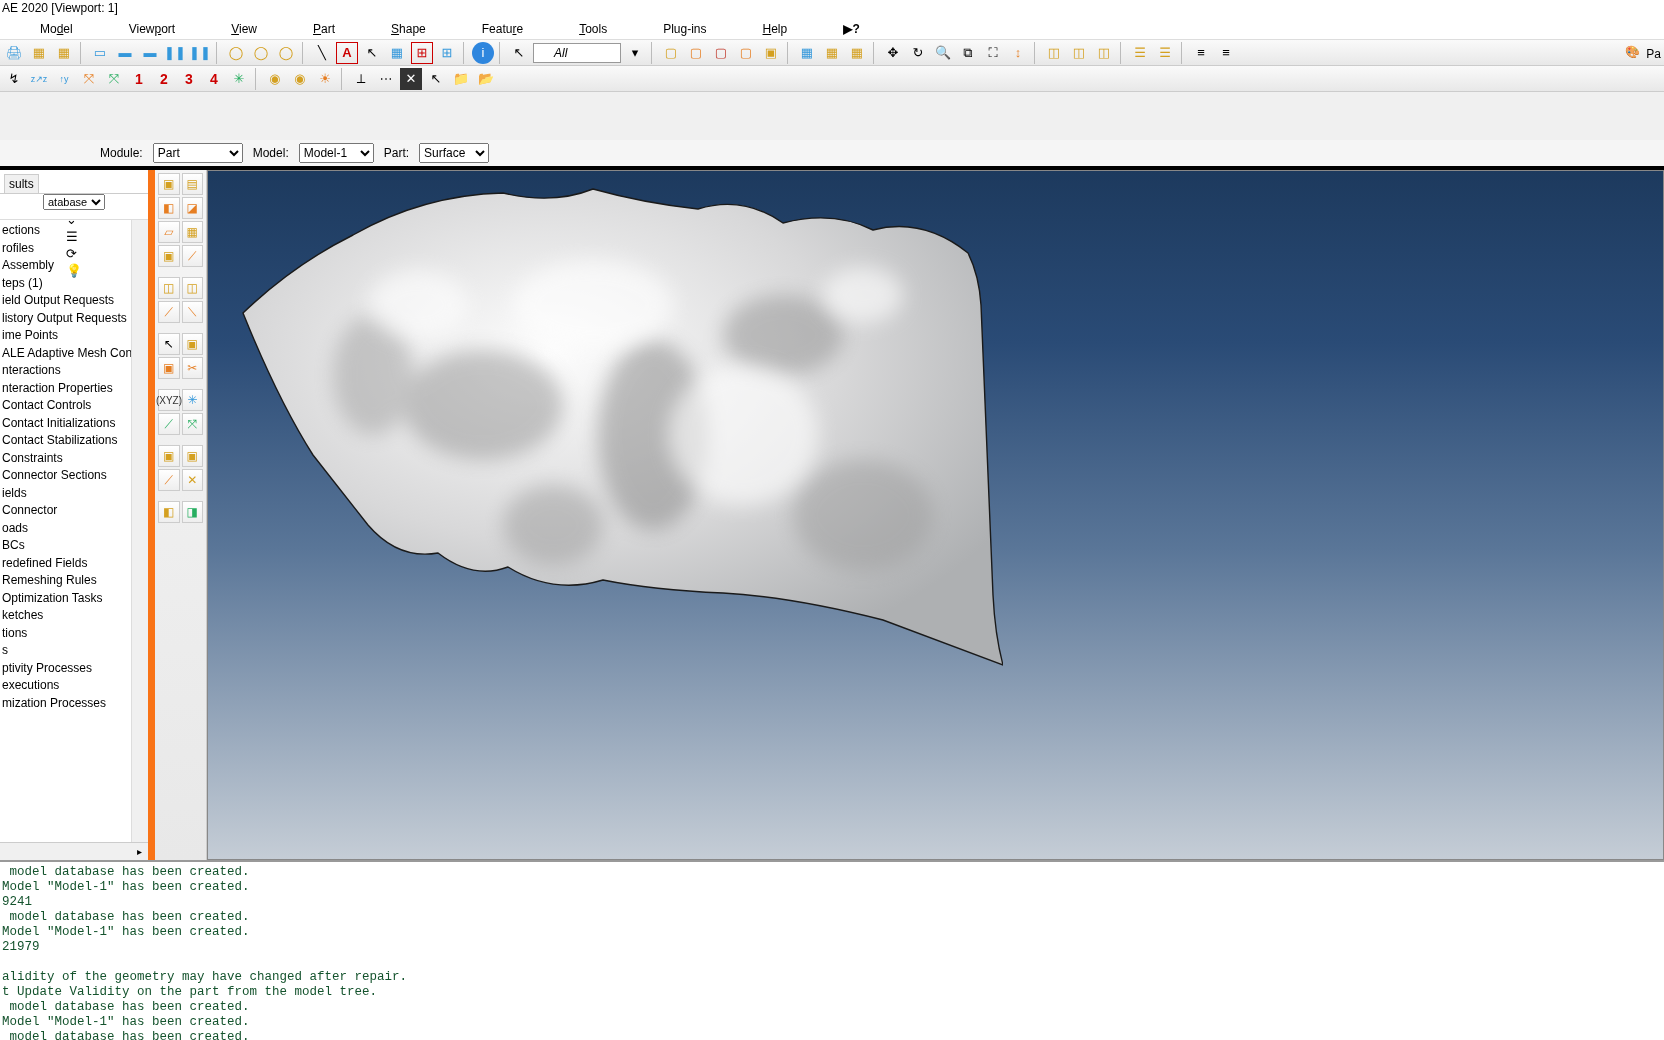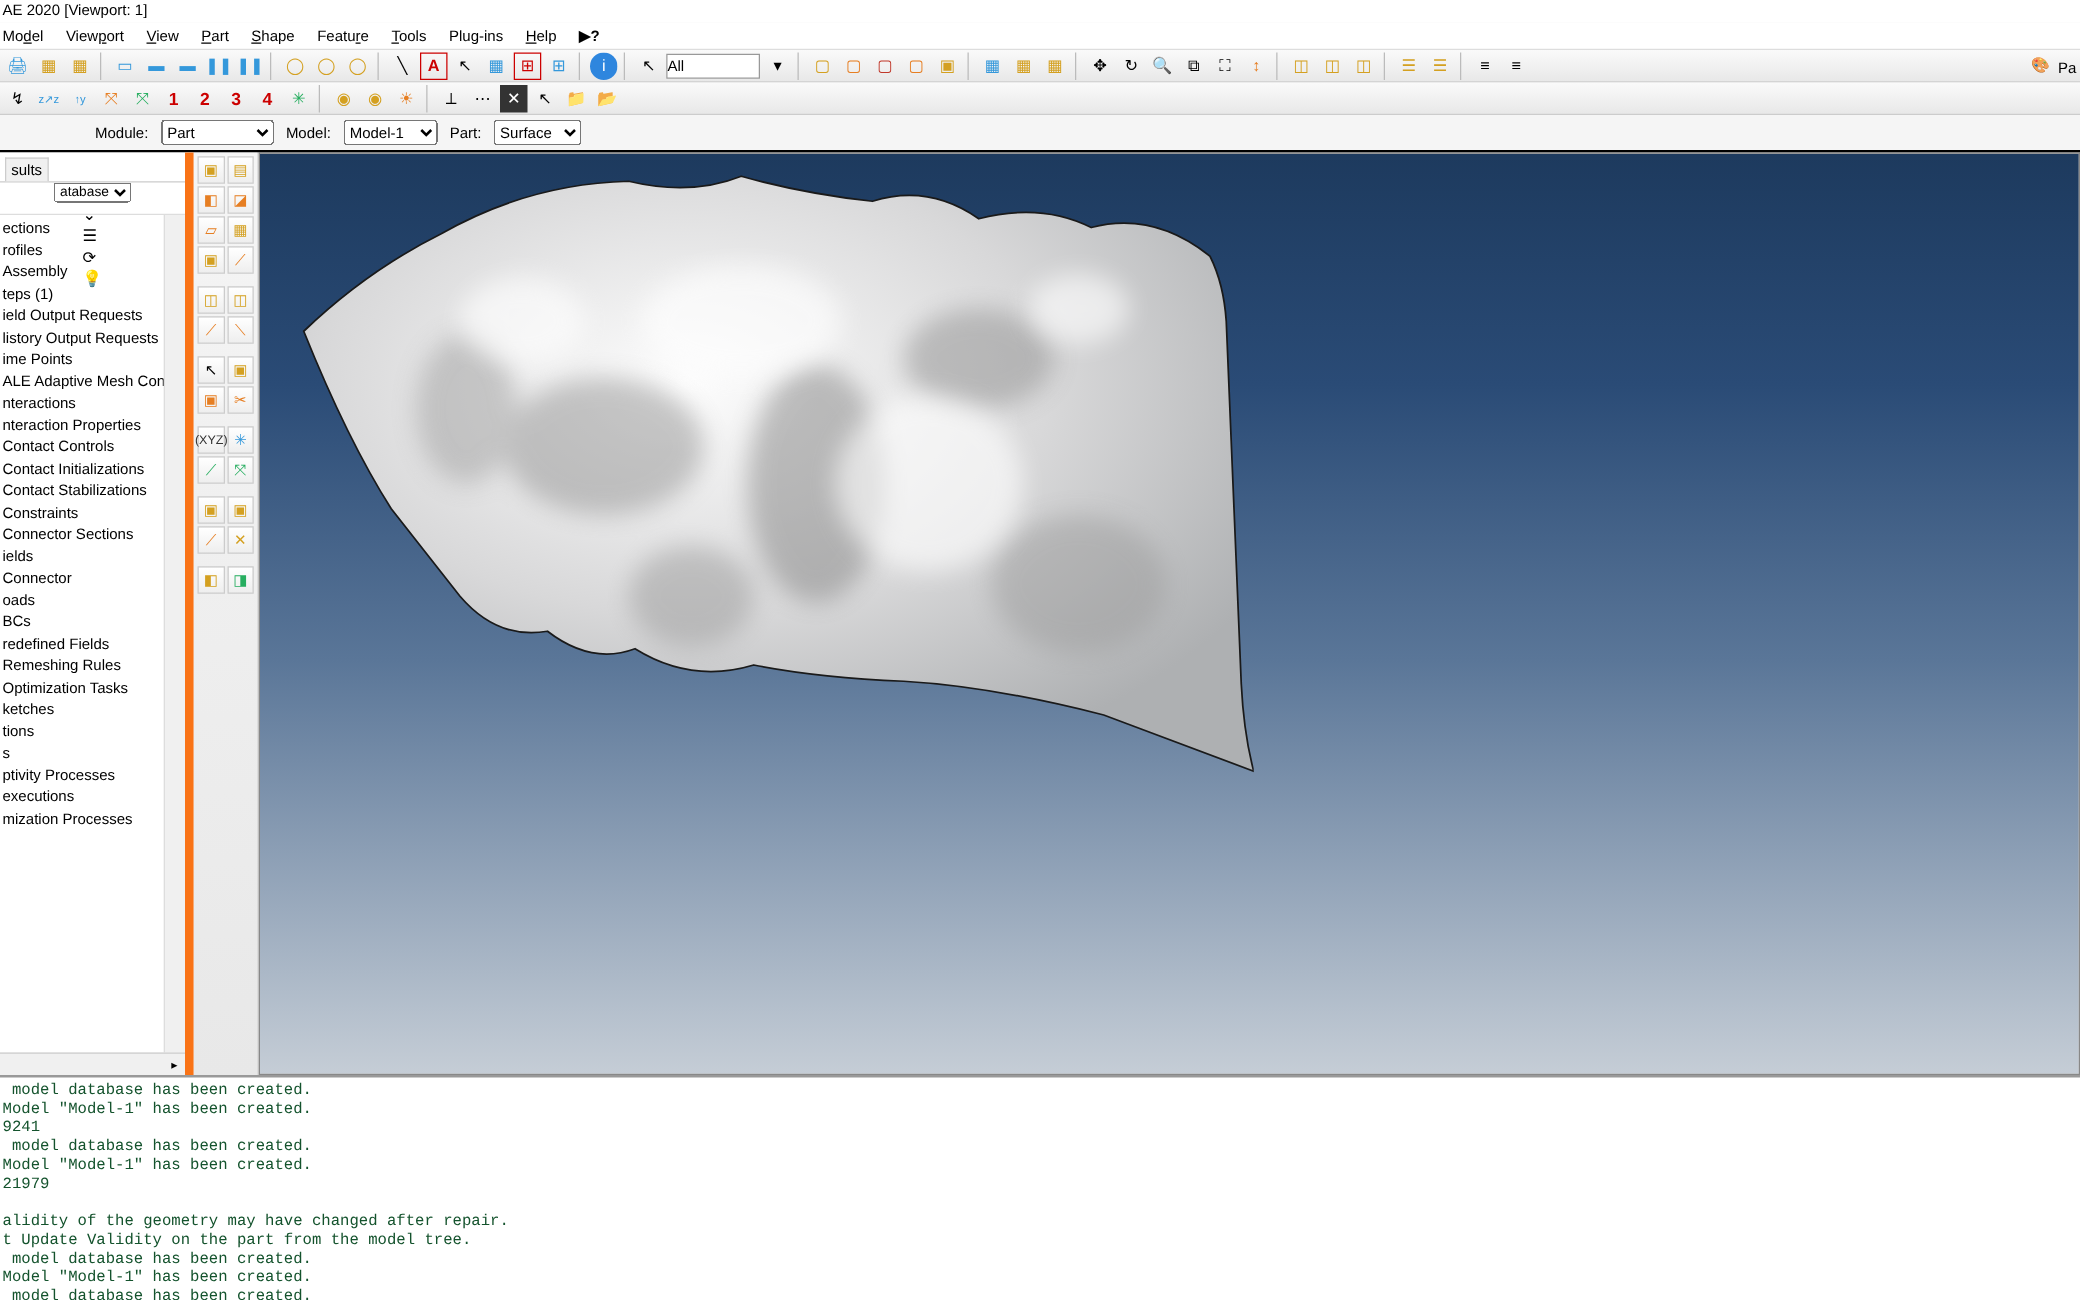--- a/index.html
+++ b/index.html
@@ -1,29 +1,29 @@
 <!DOCTYPE html>
 <html><head>
 <meta charset="utf-8">
 <style>
 * { margin: 0; padding: 0; box-sizing: border-box; font-family: "Segoe UI", Arial, sans-serif; }
 body { width: 1664px; height: 1040px; background: #f0f0f0; overflow: hidden; display: flex; flex-direction: column; }
 .title-bar { height: 18px; background: #fff; font-size: 12px; padding-left: 2px; line-height: 16px; }
 .menu-bar { height: 22px; background: #fff; display: flex; align-items: center; padding-left: 2px; gap: 18px; font-size: 12px; border-bottom: 1px solid #ddd; }
-.menu-item { cursor: default; }
+.menu-item { cursor: default; margin-left: 38px; }
 .menu-item u { text-decoration: underline; }
 .toolbar { background: linear-gradient(#fafafa,#e8e8e8); border-bottom: 1px solid #ccc; display: flex; align-items: center; height: 26px; padding: 0 3px; gap: 3px; }
 .toolbar2 { height: 26px; }
 .tb-btn { width: 22px; height: 22px; border: 1px solid transparent; display:flex; align-items:center; justify-content:center; font-size:13px; }
 .tb-sep { width: 4px; height: 22px; border-left: 1px solid #bbb; margin: 0 2px;}
 .num-red { color:#c00; font-weight:bold; font-size:14px;}
-.context-bar { height: 30px; display:flex; align-items:center; gap: 10px; font-size:12px; padding-left: 76px; border-bottom:2px solid #000000; background:#f5f5f5;}
+.context-bar { height: 30px; display:flex; align-items:center; gap: 10px; font-size:12px; padding-left: 100px; border-bottom:4px solid #000000; background:#f5f5f5;margin-top:48px;}
 .context-bar select { font-size:12px; height:20px; }
 .sel-module { width: 90px;} .sel-model { width: 75px;} .sel-part { width: 70px;}
-.all-combo { width: 75px; height:20px; border:1px solid #999; background:#fff; padding:0 0; font-size:12px; display:flex; align-items:center;}
+.all-combo { width: 88px; height:20px; border:1px solid #999; background:#fff; padding:0 20px; font-size:12px; display:flex; align-items:center;font-style:italic;}
 .main { flex: 1 1 auto; display: flex; min-height: 0; }
 .side { width: 155px; display: flex; flex-direction: column; border-right: 7px solid #f97316; background: #fff; }
 .side-tabs { height: 24px; display:flex; gap:14px; border-bottom:1px solid #ccc; padding-left:4px; font-size:12px; align-items:flex-end;}
 .side-tab { padding: 2px 4px; border:1px solid #ccc; border-bottom:none; background:#f0f0f0; }
 .side-filter { height: 26px; display:flex; align-items:center; gap:2px; padding:0 2px; border-bottom:1px solid #ddd;flex-direction:column;}
 .side-filter select { flex:1; font-size:11px; height:18px;}
 .side-filter .ic { width:16px; height:16px; font-size:13px; }
 .tree { flex: 1; overflow-y: auto; font-size: 12px; padding: 2px 0; position:relative;}
 .tree-item { height: 17.5px; line-height:17.5px; padding-left: 2px; white-space:nowrap; overflow:hidden; }
 .tree-scroll { position:absolute; bottom:0; left:0; right:0; height:18px; background:#f0f0f0; border-top:1px solid #ccc; display:flex; align-items:center; justify-content:flex-end; padding-right:6px;}

